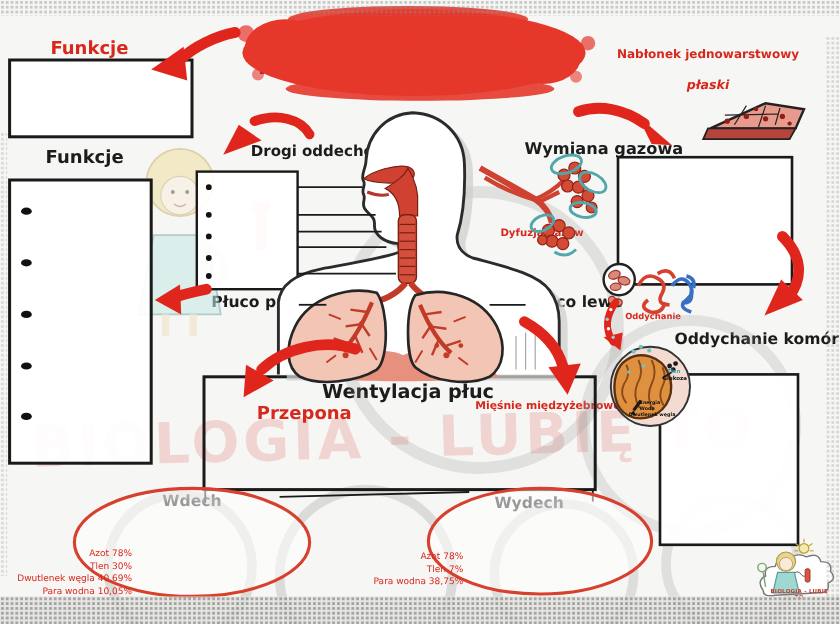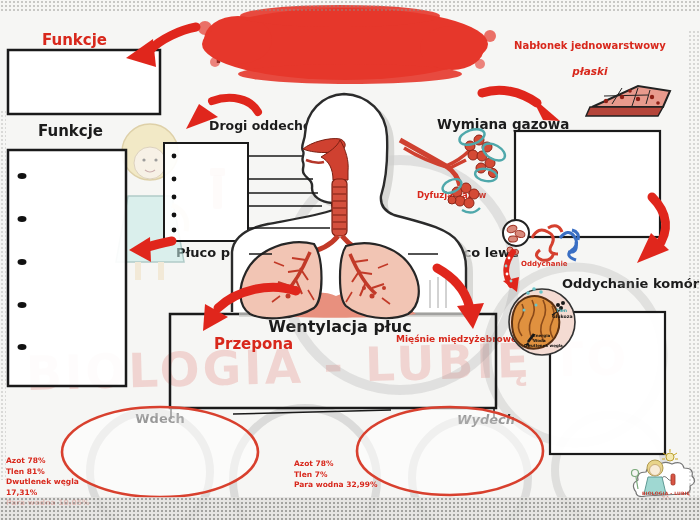--- a/index.html
+++ b/index.html
@@ -21,21 +21,21 @@
   #watermark-text{
     position:absolute;left:26px;top:338px;z-index:1;
     font-size:47px;font-weight:bold;letter-spacing:3px;
     color:rgba(213,48,38,0.17);transform:rotate(-1.5deg);white-space:nowrap;
   }
   svg{position:absolute;left:0;top:0;}
   #doodles{z-index:1;}
   #art{z-index:2;}
   .lbl-layer{z-index:3;}
   
-  .comp{position:absolute;z-index:3;font-size:7.5px;font-weight:bold;color:#d8281c;text-align:left;line-height:1.4;}
+  .comp{position:absolute;z-index:3;font-size:7.5px;font-weight:normal;color:#d8281c;text-align:right;line-height:1.4;}
   .mito-lbl{position:absolute;z-index:3;font-weight:bold;line-height:1;}
   #logo-text{position:absolute;left:640px;top:491px;width:52px;z-index:4;font-size:4.6px;font-weight:bold;color:#c8372b;text-align:center;letter-spacing:.2px;}
 </style>
 </head>
 <body>
 
 <div id="stage">
 
   <div id="watermark-text">BIOLOGIA - LUBIĘ TO</div>
 
@@ -328,33 +328,33 @@
     <div class="txt" style="left:440px;top:246px;font-size:13px;">Płuco lewe</div>
 
     <div class="txt red" style="left:521px;top:261px;font-size:7px;">Oddychanie</div>
     <div class="txt" style="left:562px;top:277px;font-size:13px;">Oddychanie komórkowe</div>
 
     <div class="txt center" style="left:200px;top:318px;width:280px;font-size:16px;">Wentylacja płuc</div>
     <div class="txt red" style="left:214px;top:336px;font-size:15px;">Przepona</div>
     <div class="txt red" style="left:396px;top:335px;font-size:9px;">Mięśnie międzyżebrowe</div>
 
     <div class="txt" style="left:120px;top:412px;width:80px;text-align:center;font-size:13px;">Wdech</div>
-    <div class="txt" style="left:435px;top:413px;width:80px;text-align:right;font-size:13px;font-style:italic;">Wydech</div>
+    <div class="txt" style="left:412px;top:413px;width:80px;text-align:left;font-size:13px;">Wydech</div>
 
     <div class="comp" style="left:6px;top:456px;width:104px;">
       <div>Azot 78%</div>
-      <div>Tlen 81%</div>
-      <div>Dwutlenek węgla 17,31%</div>
+      <div>Tlen 30%</div>
+      <div>Dwutlenek węgla 40,69%</div>
       <div>Para wodna 10,05%</div>
     </div>
 
     <div class="comp" style="left:294px;top:459px;width:92px;">
       <div>Azot 78%</div>
       <div>Tlen 7%</div>
-      <div>Para wodna 32,99%</div>
+      <div>Para wodna 38,75%</div>
     </div>
 
     <div class="mito-lbl" style="left:556px;top:309px;font-size:4.6px;color:#3da5aa;">Tlen</div>
     <div class="mito-lbl" style="left:552px;top:315px;font-size:4.6px;color:#111;">Glukoza</div>
     <div class="mito-lbl" style="left:533px;top:334px;font-size:4px;color:#111;">Energia</div>
     <div class="mito-lbl" style="left:533px;top:339px;font-size:4px;color:#111;">Woda</div>
     <div class="mito-lbl" style="left:524px;top:344px;font-size:4px;color:#111;">Dwutlenek węgla</div>
 
     <div class="txt center" style="left:205px;top:22px;width:280px;font-size:19px;letter-spacing:.5px;">UKŁAD ODDECHOWY</div>
     <div class="txt center" style="left:205px;top:46px;width:280px;font-size:19px;letter-spacing:.5px;">Mechanizm oddychania</div>

